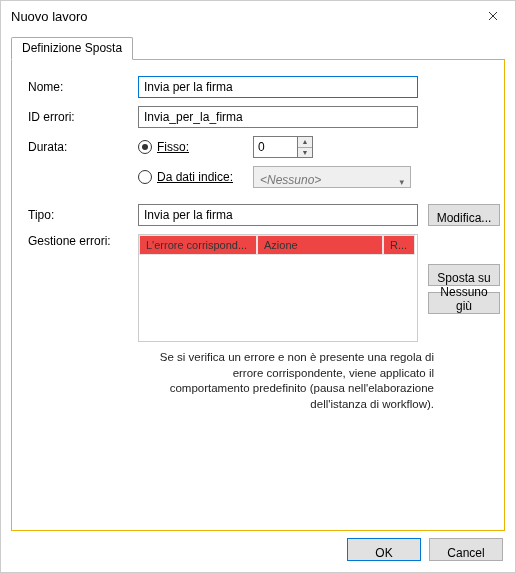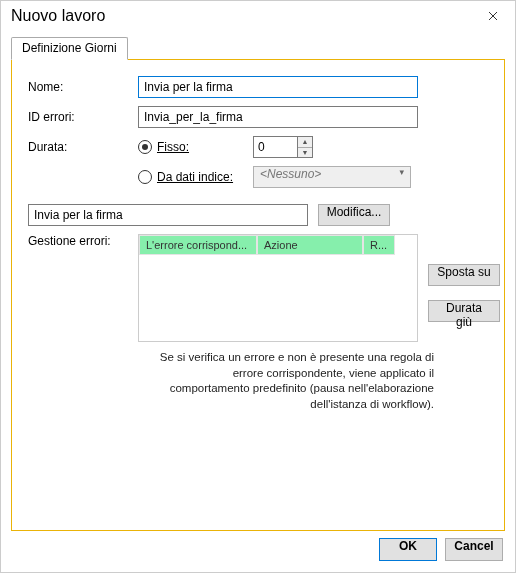--- a/index.html
+++ b/index.html
@@ -15,21 +15,21 @@
     border: 1px solid #ccc;
   }
   .titlebar {
     display: flex;
     align-items: center;
     justify-content: space-between;
     height: 30px;
     padding: 0 2px 0 10px;
     background: #fff;
   }
-  .titlebar .title { font-size: 16px; }
+  .titlebar .title { font-size: 13px; }
   .titlebar .close {
     width: 40px;
     height: 28px;
     display: flex;
     align-items: center;
     justify-content: center;
     font-size: 15px;
     color: #333;
   }
 
@@ -147,35 +147,35 @@
     padding: 0 4px;
   }
   select.units { width: 92px; margin-left: 6px; }
   .idx-select {
     width: 158px;
     height: 22px;
     border: 1px solid #b0b0b0;
     background: #efefef;
     color: #777;
     display: flex;
-    align-items: flex-start;
+    align-items: flex-end;
     justify-content: space-between;
     padding: 0 6px 0 6px;
     font-style: italic;
   }
   .idx-select .chev { font-style: normal; font-size: 9px; color: #666; }
 
   .btn {
     height: 22px;
     border: 1px solid #adadad;
     background: #e1e1e1;
     padding: 0 8px;
     font: inherit;
     display: inline-flex;
-    align-items: flex-start;
+    align-items: flex-end;
     justify-content: center;
     cursor: default;
   }
   .btn.w72 { width: 72px; }
 
   .err-area {
     display: flex;
     gap: 10px;
   }
   .err-grid {
@@ -183,36 +183,36 @@
     height: 108px;
     border: 1px solid #ccc;
     background: #fff;
   }
   .err-head {
     display: flex;
     background: #fff;
   }
   .err-head div {
     border: 1px solid #e4e4e4;
-    background: #86efac;
+    background: #ef4444;
     padding: 3px 6px;
     font-size: 11px;
     color: #333;
     white-space: nowrap;
     overflow: hidden;
     text-overflow: ellipsis;
   }
   .err-head .c1 { width: 118px; }
-  .err-head .c2 { width: 106px; }
+  .err-head .c2 { width: 126px; }
   .err-head .c3 { width: 32px; }
 
   .side-btns {
     display: flex;
     flex-direction: column;
-    gap: 14px;
+    gap: 6px;
     padding-top: 30px;
   }
 
   .err-note {
     width: 280px;
     font-size: 11.5px;
     color: #222;
     line-height: 1.35;
     margin-top: 8px;
     margin-left: 126px;
@@ -221,39 +221,39 @@
 
   .footer {
     height: 40px;
     border-top: none;
     display: flex;
     align-items: center;
     justify-content: flex-end;
     gap: 8px;
     padding: 0 12px;
   }
-  .footer .btn { height: 23px; width: 58px; font-weight: bold; }
+  .footer .btn { height: 23px; width: 74px; }
   .footer .btn.primary { border: 1px solid #0078d7; outline: 1px solid #0078d7; outline-offset: -1px; }
 </style>
 </head>
 <body>
 
 <div class="titlebar">
   <span class="title">Nuovo lavoro</span>
   <div class="close">
     <svg width="10" height="10" viewBox="0 0 10 10">
         <path d="M1 1 L9 9 M9 1 L1 9" stroke="currentColor" stroke-width="1"></path>
       </svg>
   </div>
 </div>
 
 <div class="content">
   <div class="tabstrip">
     <div class="tab">
-      <span>Definizione Giorni</span>
+      <span>Definizione Sposta</span>
     </div>
   </div>
   <div class="tabpanel">
 
     <div class="row">
       <div class="label-col">Nome:</div>
       <div class="field-col">
         <input type="text" class="full nome" value="Invia per la firma" style="">
       </div>
     </div>
@@ -292,20 +292,21 @@
         <div class="idx-select">
           <span>&lt;Nessuno&gt;</span>
           <span class="chev">▾</span>
         </div>
       </div>
     </div>
 
     <div style="height:8px"></div>
 
     <div class="row">
+      <div class="label-col">Tipo:</div>
       <div class="field-col" style="display:flex;align-items:center;gap:10px;">
         <input type="text" class="full" style="width: 280px;" readonly="" value="Invia per la firma">
         <button class="btn w72">
           <span>Modifica...</span>
         </button>
       </div>
     </div>
 
     <div class="row" style="align-items:flex-start">
       <div class="label-col">Gestione errori:</div>
@@ -315,21 +316,21 @@
             <div class="c1">L'errore corrispond...</div>
             <div class="c2">Azione</div>
             <div class="c3">R...</div>
           </div>
         </div>
         <div class="side-btns">
           <button class="btn w72">
             <span>Sposta su</span>
           </button>
           <button class="btn w72">
-            <span>Durata giù</span>
+            <span>Nessuno giù</span>
           </button>
         </div>
       </div>
     </div>
 
     <div class="err-note">Se si verifica un errore e non è presente una regola di errore corrispondente, viene applicato il comportamento predefinito (pausa nell'elaborazione dell'istanza di workflow).</div>
 
   </div>
 </div>
 

